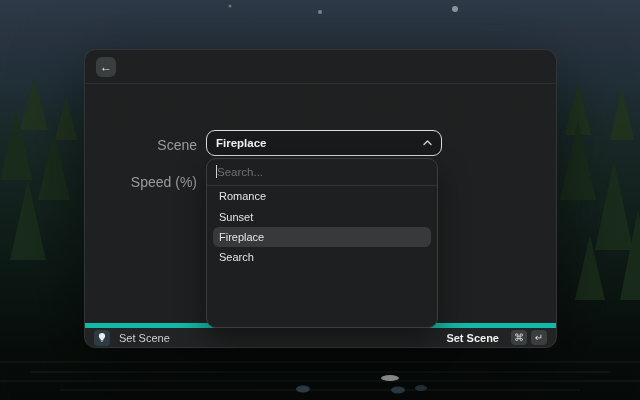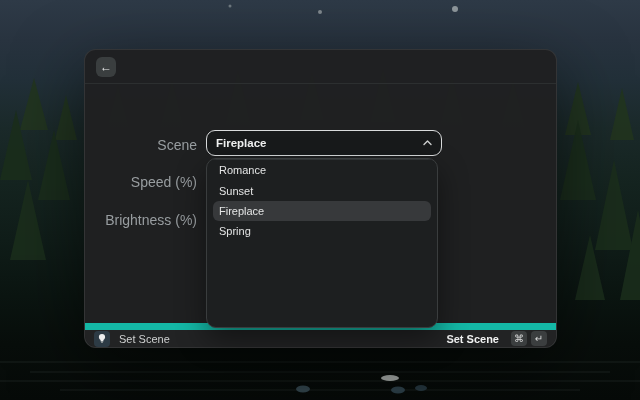--- a/index.html
+++ b/index.html
@@ -47,21 +47,21 @@
   .search-row input::placeholder { color:#6d7276; }
   .search-caret { position:absolute; left:9px; top:6px; width:1px; height:13px;
     background:#cfd2d3; }
   .panel .divider { height:1px; flex:0 0 1px; background:#303334; }
   .opt { flex:0 0 20.4px; display:flex; align-items:center; margin:0 6px;
     padding:0 6px; border-radius:6px; font-size:11px; color:#e4e5e5; cursor:pointer; }
   .opt.selected { background:#37393b; }
 
   
   .ftr { position:absolute; left:0; right:0; bottom:0; height:24px;
-    border-top:7px solid #14b8a6; background:rgba(255,255,255,0.015);
+    border-top:5px solid #14b8a6; background:rgba(255,255,255,0.015);
     border-radius:0 0 12px 12px; display:flex; align-items:center; padding:0 9px; }
   .ftr-icon { width:16px; height:16px; border-radius:4px; background:#2d3b45;
     display:flex; align-items:center; justify-content:center; margin-right:9px; }
   .ftr-cmd { font-size:11px; color:#cfd1d1; }
   .ftr-spacer { flex:1; }
   .ftr-action { font-size:11px; color:#f2f3f3; font-weight:bold; margin-right:8px; }
   .key { width:16px; height:15px; background:#3b3e3f; border-radius:4px;
     color:#d8d9d9; font-size:10px; line-height:15px; text-align:center;
     margin-left:4px; }
 </style>
@@ -115,37 +115,40 @@
   <div class="dialog">
 
     <div class="hdr">
       <button class="back-btn">
         <span>←</span>
       </button>
     </div>
 
     <div class="form-label lbl-scene">Scene</div>
     <div class="form-label lbl-speed">Speed (%)</div>
-    <div class="form-label lbl-brightness">Brightness (%)</div>
 
     <div class="select">
       <span class="val">Fireplace</span>
       <span class="chev">
         <svg width="9" height="6" viewBox="0 0 9 6">
             <polyline points="1,4.5 4.5,1 8,4.5" fill="none" stroke="#cfd1d1" stroke-width="1.4" stroke-linecap="round" stroke-linejoin="round"></polyline>
           </svg>
       </span>
     </div>
 
     <div class="panel">
+      <div class="search-row">
+        <input type="text" placeholder="Search..." style="">
+        <span class="search-caret"></span>
+      </div>
       <div class="divider"></div>
       <div class="opt">Romance</div>
       <div class="opt">Sunset</div>
       <div class="opt selected">Fireplace</div>
-      <div class="opt">Spring</div>
+      <div class="opt">Search</div>
     </div>
 
     <div class="ftr">
       <span class="ftr-icon">
         <svg width="10" height="11" viewBox="0 0 10 11">
           <circle cx="5" cy="4" r="3.1" fill="#eceeee"></circle>
           <rect x="3.6" y="6.6" width="2.8" height="2" rx="0.6" fill="#eceeee"></rect>
           <rect x="4.1" y="8.8" width="1.8" height="1" rx="0.5" fill="#b9bdbd"></rect>
         </svg>
       </span>

